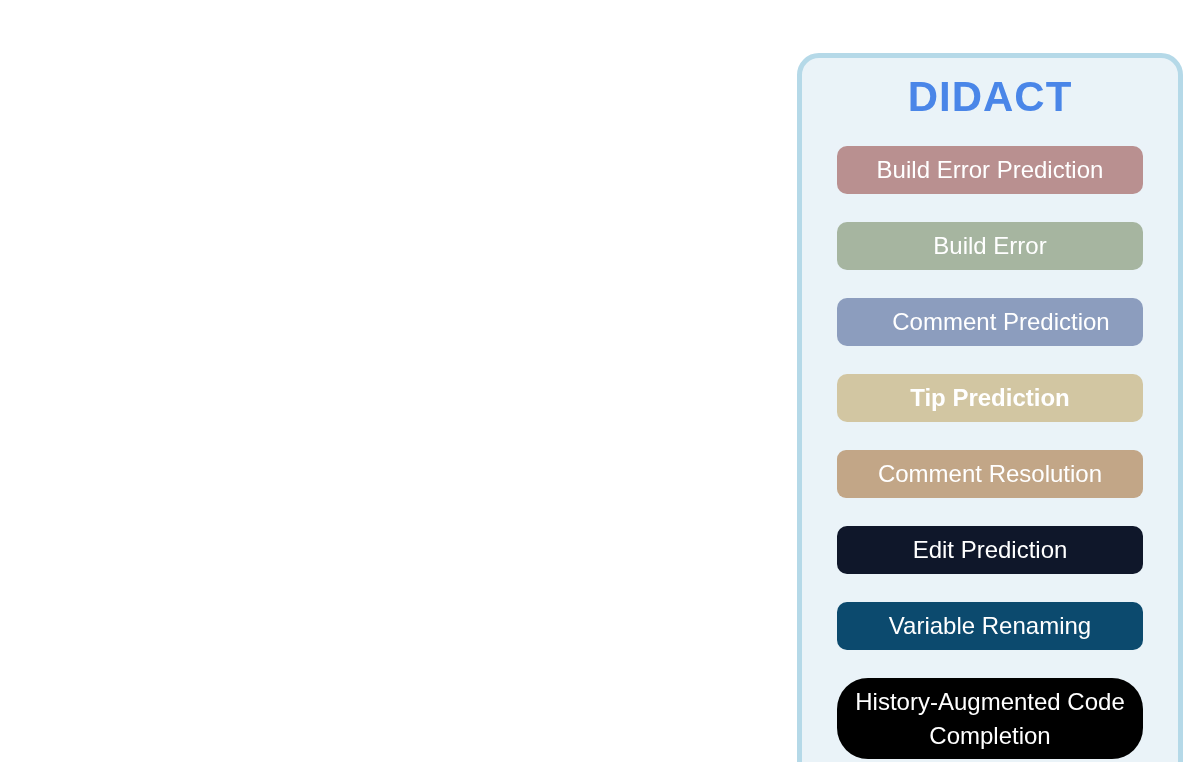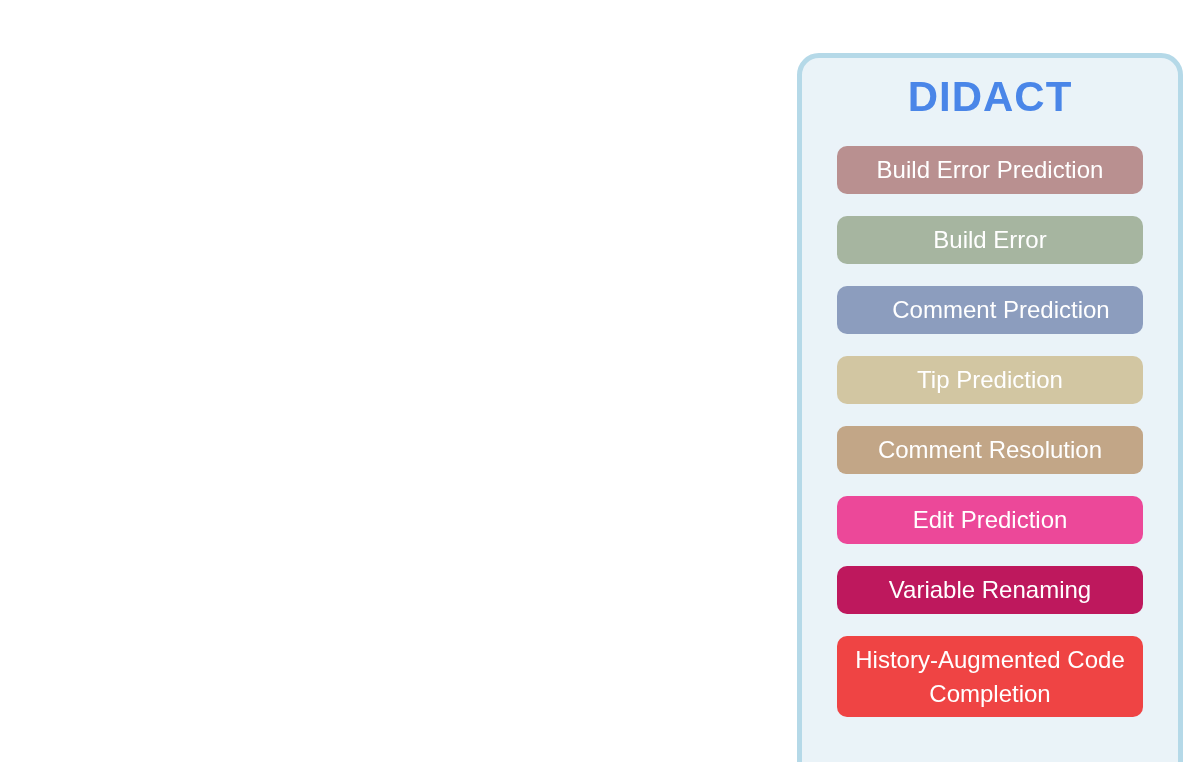--- a/index.html
+++ b/index.html
@@ -32,21 +32,21 @@
     font-weight: bold;
     letter-spacing: 1px;
     color: #4a86e8;
     line-height: 1.1;
   }
   .task-list {
     margin-top: 26px;
     display: flex;
     flex-direction: column;
     align-items: center;
-    gap: 22px;
+    gap: 28px;
   }
   .task-pill {
     width: 306px;
     min-height: 48px;
     border-radius: 10px;
     display: flex;
     align-items: center;
     justify-content: center;
     text-align: center;
     padding: 7px 14px;
@@ -58,20 +58,20 @@
 </head>
 <body>
 
 <div class="canvas">
   <div class="didact-panel">
     <div class="panel-title" style="color: rgb(74, 134, 232);">DIDACT</div>
     <div class="task-list">
       <div class="task-pill" style="background-color: rgb(185, 144, 144);">Build Error Prediction</div>
       <div class="task-pill" style="background-color: rgb(166, 181, 160);">Build Error</div>
       <div class="task-pill" style="background-color: rgb(140, 157, 190); padding-left: 36px;">Comment Prediction</div>
-      <div class="task-pill" style="background-color: rgb(210, 198, 162);">Tip Prediction</div>
+      <div class="task-pill" style="background-color: rgb(210, 198, 162); font-weight: bold;">Tip Prediction</div>
       <div class="task-pill" style="background-color: rgb(194, 166, 135); border-radius: 9px;">Comment Resolution</div>
-      <div class="task-pill" style="background-color: #ec4899;">Edit Prediction</div>
-      <div class="task-pill" style="background-color: #be185d;">Variable Renaming</div>
-      <div class="task-pill" style="background-color: #ef4444;">History-Augmented Code Completion</div>
+      <div class="task-pill" style="background-color: #0f172a;">Edit Prediction</div>
+      <div class="task-pill" style="background-color: #0c4a6e;">Variable Renaming</div>
+      <div class="task-pill" style="background-color: #000000; border-radius: 31px;">History-Augmented Code Completion</div>
     </div>
   </div>
 </div>
 
 </body></html>

